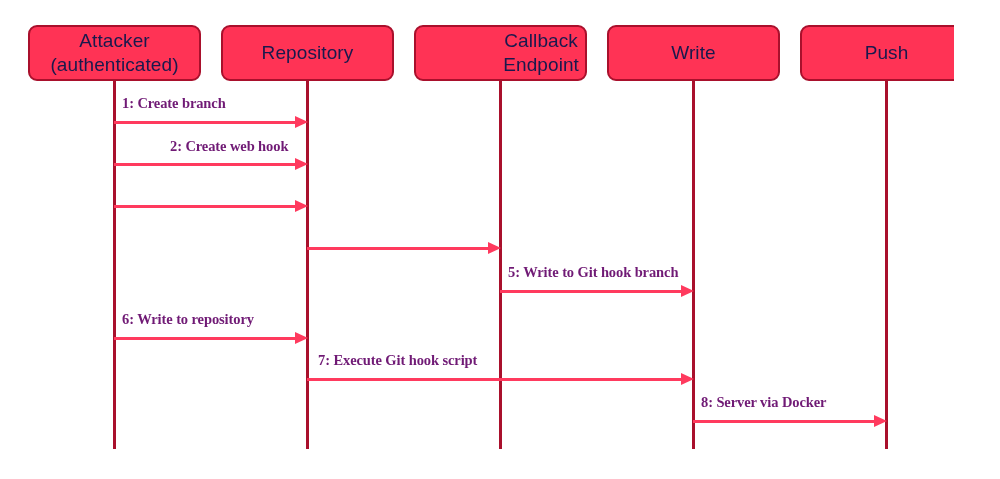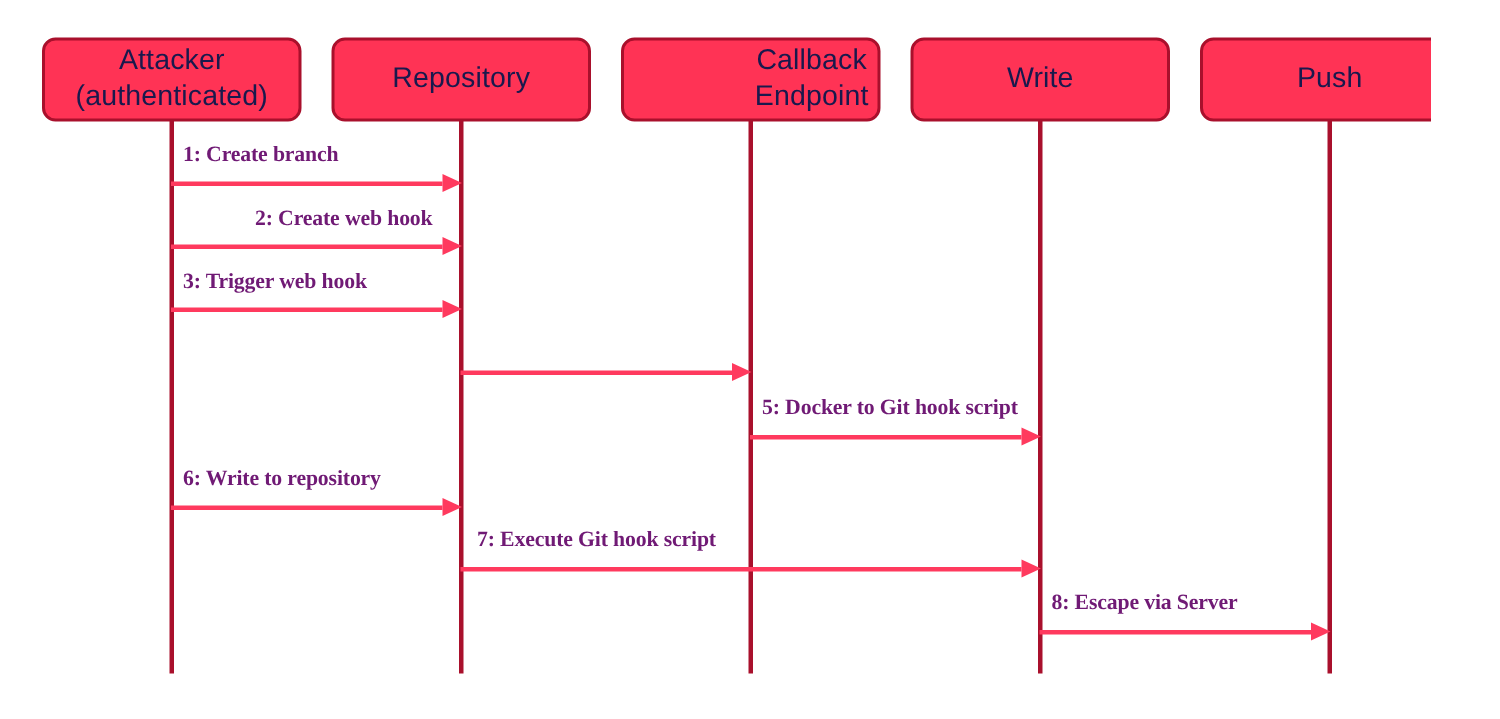--- a/index.html
+++ b/index.html
@@ -112,44 +112,43 @@
   <div class="message" style="left:114px; top:163px; width:193px;">
     <div class="message-line" style="width:181px;"></div>
     <div class="message-head" style="left:181px;"></div>
   </div>
   <div class="message-label" style="left:122px; top:138px;margin-left:48px;">2: Create web hook</div>
 
   <div class="message" style="left:114px; top:205px; width:193px;">
     <div class="message-line" style="width:181px;"></div>
     <div class="message-head" style="left:181px;"></div>
   </div>
-  <div class="message-label" style="left:122px; top:180px;">3: Trigger web hook</div>
 
   <div class="message" style="left:307px; top:247px; width:193px;">
     <div class="message-line" style="width:181px;"></div>
     <div class="message-head" style="left:181px;"></div>
   </div>
 
   <div class="message" style="left:500px; top:290px; width:193px;">
     <div class="message-line" style="width:181px;"></div>
     <div class="message-head" style="left:181px;"></div>
   </div>
-  <div class="message-label" style="left:508px; top:264px;">5: Docker to Git hook script</div>
+  <div class="message-label" style="left:508px; top:264px;">5: Write to Git hook branch</div>
 
   <div class="message" style="left:114px; top:337px; width:193px;">
     <div class="message-line" style="width:181px;"></div>
     <div class="message-head" style="left:181px;"></div>
   </div>
   <div class="message-label" style="left:122px; top:311px;">6: Write to repository</div>
 
   <div class="message" style="left:307px; top:378px; width:386px;">
     <div class="message-line" style="width:374px;"></div>
     <div class="message-head" style="left:374px;"></div>
   </div>
   <div class="message-label" style="left:318px; top:352px;">7: Execute Git hook script</div>
 
   <div class="message" style="left:693px; top:420px; width:193px;">
     <div class="message-line" style="width:181px;"></div>
     <div class="message-head" style="left:181px;"></div>
   </div>
-  <div class="message-label" style="left:701px; top:394px;">8: Escape via Server</div>
+  <div class="message-label" style="left:701px; top:394px;">8: Server via Docker</div>
 
 </div>
 
 </body></html>

